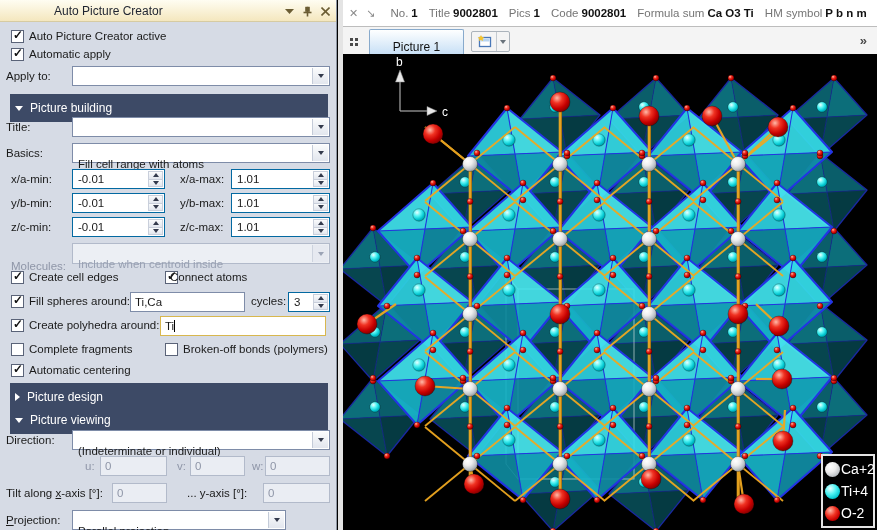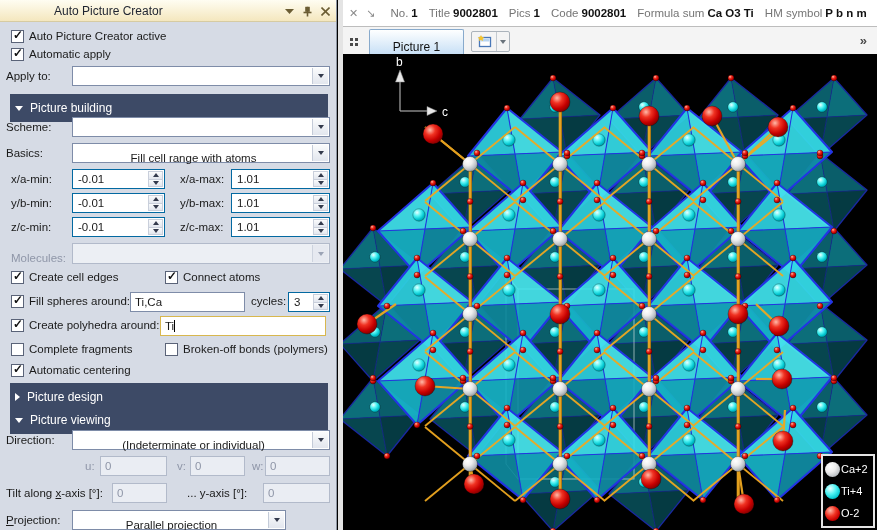--- a/index.html
+++ b/index.html
@@ -16,21 +16,21 @@
 .sec-header { position:absolute; left:10px; width:318px; height:28px; background:#3D4A66; color:#fff;
   display:flex; align-items:center; padding-left:5px; font-size:12px; }
 .sec-header .tri { margin-right:7px; }
 .tri-right { width:0;height:0;border-top:4px solid transparent;border-bottom:4px solid transparent;border-left:5px solid #fff; }
 .tri-down-w { width:0;height:0;border-left:4px solid transparent;border-right:4px solid transparent;border-top:5px solid #fff; }
 .lbl { position:absolute; white-space:nowrap; }
 .lbl.gray { color:#8F96A8; }
 .cb { position:absolute; width:13px; height:13px; background:#fff; border:1px solid #5A6378; }
 .cb.on::after { content:"\2713"; position:absolute; left:1px; top:-3px; font-size:12px; font-weight:bold; color:#101010; }
 .combo { position:absolute; height:20px; background:#fff; border:1px solid #7E8CA8; }
-.combo .cval { position:absolute; left:5px; top:8px; right:20px; overflow:hidden; white-space:nowrap;text-align:center; }
+.combo .cval { position:absolute; left:5px; top:14px; right:20px; overflow:hidden; white-space:nowrap; }
 .combo-btn { position:absolute; right:1px; top:1px; bottom:1px; width:16px;
   background:linear-gradient(#FAFBFC,#E2E6EE); border-left:1px solid #C4CBD8;
   display:flex; align-items:center; justify-content:center; }
 .arr-dn { width:0;height:0;border-left:3px solid transparent;border-right:3px solid transparent;border-top:4px solid #333A4C; }
 .combo.dis { background:#ECEFF4; border-color:#B2BACA; }
 .combo.dis .cval { color:#98A0B2; }
 .combo.dis .combo-btn { background:#E6E9F0; border-left-color:#CDD3DE; }
 .combo.dis .arr-dn { border-top-color:#9BA3B5; }
 .field { position:absolute; height:20px; background:#fff; border:1px solid #7E8CA8; padding:3px 4px 2px 4px; white-space:nowrap; }
 .field.focus { border:1px solid #D8B74E; }
@@ -63,21 +63,21 @@
 #newpic-btn .arr-part { position:absolute; right:0; top:0; bottom:0; width:13px; border-left:1px solid #C3C9CF; display:flex; align-items:center; justify-content:center; }
 #newpic-btn .arr-dn { border-top-color:#6A737C; }
 #chevrons { position:absolute; right:10px; top:6px; color:#4A4A4A; font-size:13px; font-weight:bold; }
 #canvas { position:absolute; left:343px; top:54px; width:534px; height:476px; background:#000; }
 #legend { position:absolute; left:478px; top:400px; width:54px; background:#000; border:2px solid #E4E4E4; padding:2px 0 2px 2px; }
 .leg-row { display:flex; align-items:center; height:22px; }
 .leg-sph { width:15px; height:15px; border-radius:50%; flex:none; }
 .leg-sph.ca { background:radial-gradient(circle at 35% 30%, #fff 0%, #ececec 40%, #b9bec2 75%, #888e93 100%); }
 .leg-sph.ti { background:radial-gradient(circle at 35% 30%, #e6ffff 0%, #4ff2f2 40%, #00c4ce 75%, #00929e 100%); }
 .leg-sph.o  { background:radial-gradient(circle at 35% 30%, #ffb9a8 0%, #f03222 40%, #c60000 70%, #7c0000 100%); }
-.leg-lbl { color:#fff; font-size:11px; margin-left:1px; }
+.leg-lbl { color:#fff; font-size:14px; margin-left:1px; }
 </style>
 </head>
 <body>
 
 <div id="left-panel">
   <div id="panel-titlebar">
     <span class="t">Auto Picture Creator</span>
     <span class="tb-icons">
       <svg width="9" height="6">
           <polygon points="0,1 9,1 4.5,6" fill="#6B5D33"></polygon>
@@ -109,21 +109,21 @@
     <span class="combo-btn">
         <i class="arr-dn"></i>
       </span>
   </div>
 
   <div class="sec-header" style="top:94px">
     <i class="tri tri-down-w"></i>
       <span>Picture building</span>
   </div>
 
-  <span class="lbl" style="left:6px;top:121px">Scheme:</span>
+  <span class="lbl" style="left:6px;top:121px">Title:</span>
   <div class="combo" style="left:72px;top:117px;width:258px">
     <span class="cval"></span>
     <span class="combo-btn">
         <i class="arr-dn"></i>
       </span>
   </div>
 
   <span class="lbl" style="left:6px;top:147px">Basics:</span>
   <div class="combo" style="left:72px;top:143px;width:258px">
     <span class="cval">Fill cell range with atoms</span>
@@ -200,31 +200,32 @@
     <span class="spin-btns">
         <span class="sb up">
           <i class="tri-up-s"></i>
         </span>
         <span class="sb dn">
           <i class="tri-dn-s"></i>
         </span>
       </span>
   </div>
 
-  <span class="lbl gray" style="left:11px;top:252px">Molecules:</span>
+  <span class="lbl gray" style="left:11px;top:260px">Molecules:</span>
   <div class="combo dis" style="left:72px;top:243px;width:258px;height:21px">
+    <span class="cval">Include when centroid inside</span>
     <span class="combo-btn">
         <i class="arr-dn"></i>
       </span>
   </div>
 
   <span class="cb on" style="left:11px;top:271px"></span>
   <span class="lbl" style="left:29px;top:271px">Create cell edges</span>
   <span class="cb on" style="left:165px;top:271px"></span>
-  <span class="lbl" style="left:183px;top:271px">Connect atoms</span>
+  <span class="lbl" style="left:170px;top:271px">Connect atoms</span>
 
   <span class="cb on" style="left:11px;top:295px"></span>
   <span class="lbl" style="left:29px;top:295px">Fill spheres around:</span>
   <div class="field" style="left:130px;top:292px;width:115px"><span>Ti,Ca</span></div>
   <span class="lbl" style="left:251px;top:295px">cycles:</span>
   <div class="spin" style="left:288px;top:292px;width:42px">
     <span class="sval">3</span>
     <span class="spin-btns">
         <span class="sb up">
           <i class="tri-up-s"></i>

